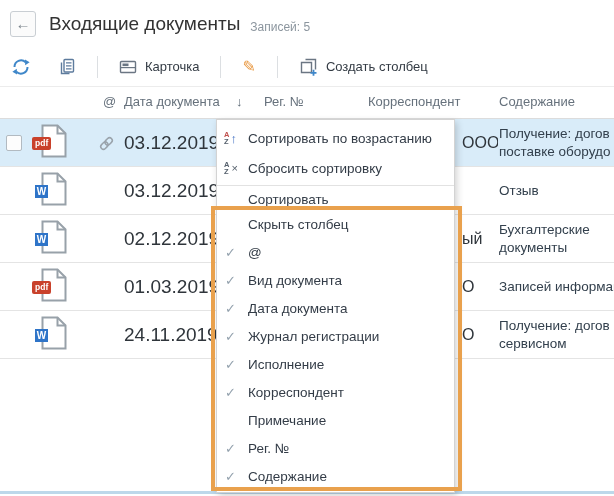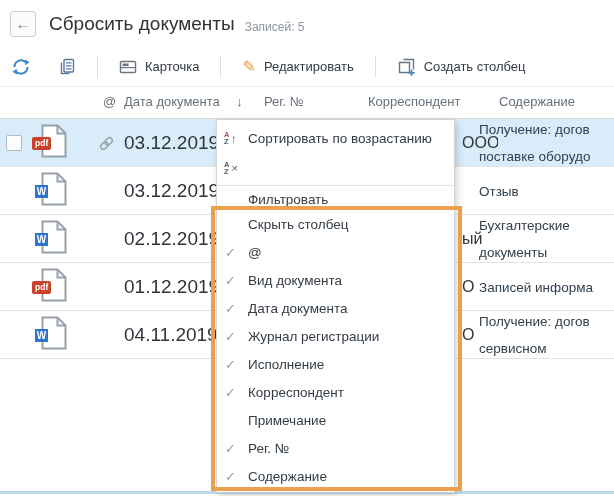--- a/index.html
+++ b/index.html
@@ -38,22 +38,22 @@
            border:1px solid #b2bac1;border-radius:2px;}
   .docicon{position:absolute;left:32px;top:5px;width:42px;height:38px;}
   .docicon .page{position:absolute;left:9px;top:0;}
   .badge{position:absolute;color:#fff;font-weight:700;display:flex;align-items:center;justify-content:center;}
   .badge.pdf{left:0;top:13px;background:#c9412b;font-size:8.5px;padding:2px 3px;border-radius:2px;line-height:9px;}
   .badge.word{left:3px;top:13px;background:#2e74c8;width:13px;height:13px;font-size:10px;}
   .c-clip{position:absolute;left:98px;top:16px;}
   .c-date{position:absolute;left:124px;top:0;height:48px;display:flex;align-items:center;color:#2f353b;font-size:19px;}
   .c-corr{position:absolute;left:462px;top:0;height:48px;display:flex;align-items:center;color:#2f353b;
           font-size:16px;white-space:nowrap;overflow:hidden;max-width:36px;}
-  .c-content{position:absolute;left:479px;top:0;height:48px;width:115px;display:flex;align-items:center;
-             color:#33404d;font-size:13.5px;line-height:27px;white-space:pre;overflow:hidden;}
+  .c-content{position:absolute;left:499px;top:0;height:48px;width:115px;display:flex;align-items:center;
+             color:#33404d;font-size:13.5px;line-height:18px;white-space:pre;overflow:hidden;}
 
   .bottom-line{position:absolute;left:0;top:491px;width:614px;height:3px;background:#bdd8ea;}
 
   
   .menu{position:absolute;left:216px;top:119px;width:239px;background:#fff;border:1px solid #d3d3d3;
         box-shadow:2px 3px 7px rgba(0,0,0,.18);z-index:5;box-sizing:border-box;padding:3px 0 2px 0;}
   .mi{position:relative;display:flex;align-items:center;padding-left:31px;font-size:13.5px;color:#333c47;cursor:pointer;}
   .mi-sort{height:30px;}
   .mi-filter{height:22px;}
   .mi-toggle{height:28px;}
@@ -73,21 +73,21 @@
 </style>
 </head>
 <body>
 
 <div class="app">
 
   <div class="hdr">
     <div class="back-btn">
       <span>←</span>
     </div>
-    <div class="title">Сбросить документы</div>
+    <div class="title">Входящие документы</div>
     <div class="records">Записей: 5</div>
   </div>
 
   <div class="toolbar">
     <button class="tb-btn">
       <span>
         <svg width="18" height="18" viewBox="0 0 18 18">
           <g fill="none" stroke="#3f87c9" stroke-width="2">
             <path d="M15.5 9a6.5 6.5 0 0 1-11.2 4.6"></path>
             <path d="M2.5 9a6.5 6.5 0 0 1 11.2-4.6"></path>
@@ -113,21 +113,20 @@
           <rect x="1.5" y="3.5" width="15" height="11" rx="1" stroke="#6b7683" stroke-width="1.4"></rect>
           <rect x="3.5" y="5.5" width="6" height="2.6" fill="#6b7683"></rect>
           <path d="M1.5 9.6h15" stroke="#6b7683" stroke-width="1.2"></path>
         </svg>
       </span>
       <span>Карточка</span>
     </button>
     <div class="tb-sep"></div>
     <button class="tb-btn">
       <span class="pencil">✎</span>
-      <span>Редактировать</span>
     </button>
     <div class="tb-sep"></div>
     <button class="tb-btn">
       <span>
         <svg width="19" height="19" viewBox="0 0 19 19" fill="none">
           <path d="M6.5 2.5h10v10" stroke="#6b7683" stroke-width="1.4"></path>
           <path d="M2.5 5.5h10v10h-10z" stroke="#6b7683" stroke-width="1.4" fill="none"></path>
           <path d="M11.5 15.8h6M14.5 12.8v6" stroke="#3f87c9" stroke-width="1.8"></path>
         </svg>
       </span>
@@ -197,34 +196,34 @@
     </div>
 
     <div class="row">
       <div class="docicon">
         <svg class="page" width="26" height="34" viewBox="0 0 26 34">
           <path d="M1.5 1.5h15l8 8v23h-23z" fill="#fff" stroke="#98a1a9" stroke-width="2"></path>
           <path d="M16.5 1.5v8h8" fill="none" stroke="#98a1a9" stroke-width="2"></path>
         </svg>
         <span class="badge pdf">pdf</span>
       </div>
-      <span class="c-date">01.12.2019</span>
+      <span class="c-date">01.03.2019</span>
       <span class="c-corr">О</span>
       <span class="c-content">Записей информац</span>
     </div>
 
     <div class="row">
       <div class="docicon">
         <svg class="page" width="26" height="34" viewBox="0 0 26 34">
           <path d="M1.5 1.5h15l8 8v23h-23z" fill="#fff" stroke="#98a1a9" stroke-width="2"></path>
           <path d="M16.5 1.5v8h8" fill="none" stroke="#98a1a9" stroke-width="2"></path>
         </svg>
         <span class="badge word">W</span>
       </div>
-      <span class="c-date">04.11.2019</span>
+      <span class="c-date">24.11.2019</span>
       <span class="c-corr">О</span>
       <span class="c-content">Получение: догов
 сервисном</span>
     </div>
 
   </div>
 
   <div class="bottom-line"></div>
 
   <div class="menu">
@@ -239,24 +238,25 @@
       <span>Сортировать по возрастанию</span>
     </div>
     <div class="mi mi-sort">
       <span class="mi-icon">
         <span class="az">
             <span class="a-gray">A</span>
             <span class="z-gray">Z</span>
           </span>
         <span class="az-x">×</span>
       </span>
+      <span>Сбросить сортировку</span>
     </div>
     <div class="menu-sep"></div>
     <div class="mi mi-filter">
-      <span>Фильтровать</span>
+      <span>Сортировать</span>
     </div>
     <div class="mi mi-toggle">
       <span>Скрыть столбец</span>
     </div>
 
     <div class="mi mi-toggle">
       <span class="check">✓</span>
       <span>@</span>
     </div>
     <div class="mi mi-toggle">

